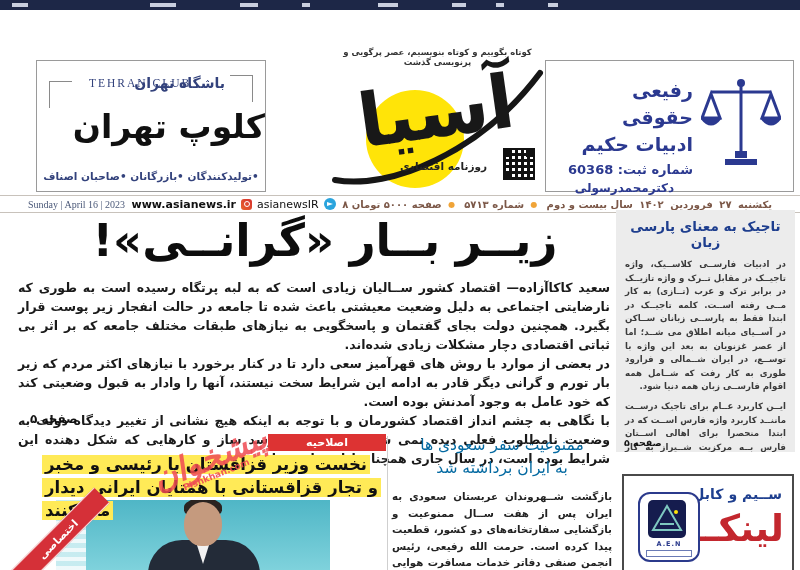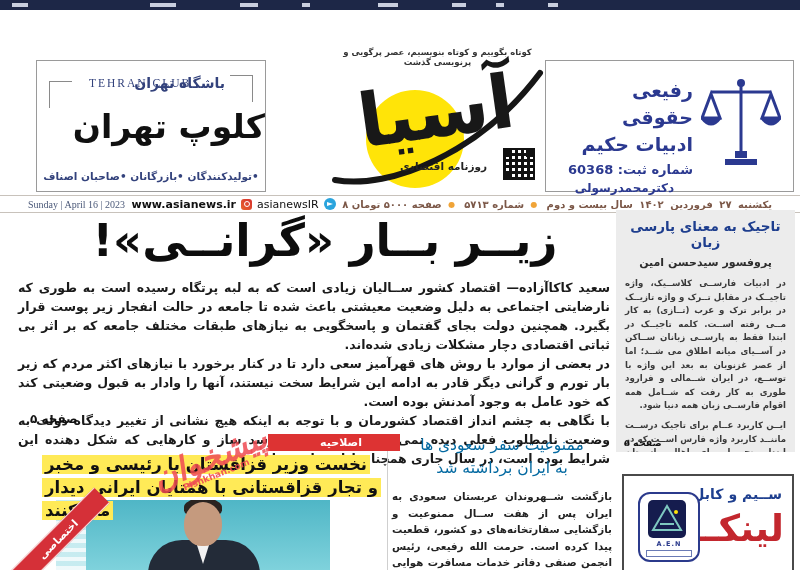--- a/index.html
+++ b/index.html
@@ -83,21 +83,21 @@
   
   .tajik{left:616px;top:210px;width:179px;height:242px;background:#ececec;box-sizing:border-box;padding:6px 9px;overflow:hidden;}
   .tajik-title{text-align:center;font-size:13.5px;font-weight:800;color:#1e3e8e;margin-top:2px;}
   .tajik-byline{text-align:center;font-size:11px;font-weight:800;color:#2d2d2d;margin-top:6px;}
   .tajik-body{font-size:8.6px;font-weight:600;line-height:13.6px;text-align:justify;color:#3a3a3a;margin-top:8px;}
   .tajik-body p{margin:0 0 6px 0;}
   .tajik-pageref{position:absolute;left:8px;bottom:4px;font-size:9.5px;font-weight:900;color:#111;}
 
   
   .kz-tag{left:268px;top:434px;width:118px;height:17px;background:#dd3333;color:#fff;font-size:11px;font-weight:bold;
-    text-align:center;line-height:17px;z-index:5;padding-left:14px;}
+    text-align:center;line-height:17px;z-index:5;}
   .kz-head{left:24px;top:453px;width:346px;text-align:left;z-index:4;margin-left:18px;}
   .kz-head .hl{display:inline;background:#ffea57;font-size:16.5px;font-weight:900;line-height:23px;color:#111;padding:0 3px;box-decoration-break:clone;}
   .kz-photo{left:56px;top:500px;width:274px;height:70px;background:linear-gradient(180deg,#4fb6c6,#7fd2dc);overflow:hidden;z-index:1;}
   .kz-stripe{position:absolute;left:0;top:0;width:30px;height:100%;background:repeating-linear-gradient(0deg,rgba(255,255,255,.75) 0 4px,rgba(214,240,244,.35) 4px 9px),#bfe9ee;}
   .kz-head-ellipse{position:absolute;left:128px;top:2px;width:38px;height:44px;background:#c59a7e;border-radius:50% 50% 46% 46%;}
   .kz-hair{position:absolute;left:128px;top:-2px;width:38px;height:18px;background:#2a2320;border-radius:50% 50% 30% 30%;}
   .kz-suit{position:absolute;left:92px;top:40px;width:112px;height:34px;background:#232b38;border-radius:42px 42px 0 0;}
   .kz-shirt{position:absolute;left:140px;top:42px;width:14px;height:22px;background:#f2f2f2;clip-path:polygon(0 0,100% 0,50% 100%);}
   .ribbon{left:-4px;top:528px;width:124px;height:20px;background:#d53038;transform:rotate(-45deg);z-index:6;
     color:#fff;font-size:10.5px;font-weight:bold;text-align:center;line-height:20px;
@@ -196,21 +196,20 @@
   <h1 class="abs headline" style="margin:0">زیــر بــار «گرانــی»!</h1>
   <div class="abs article">
     <p><span class="byline">سعید کاکاآزاده—</span><span> اقتصاد کشور ســالیان زیادی است که به لبه پرتگاه رسیده است به طوری که نارضایتی اجتماعی به دلیل وضعیت معیشتی باعث شده تا جامعه در حالت انفجار زیر پوست قرار بگیرد. همچنین دولت بجای گفتمان و پاسخگویی به نیازهای طبقات مختلف جامعه که بر اثر بی ثباتی اقتصادی دچار مشکلات زیادی شده‌اند.</span></p>
     <p>در بعضی از موارد با روش های قهرآمیز سعی دارد تا در کنار برخورد با نیازهای اکثر مردم که زیر بار تورم و گرانی دیگر قادر به ادامه این شرایط سخت نیستند، آنها را وادار به قبول وضعیتی کند که خود عامل به وجود آمدنش بوده است.</p>
     <p>با نگاهی به چشم انداز اقتصاد کشورمان و با توجه به اینکه هیچ نشانی از تغییر دیدگاه دولت به وضعیت نامطلوب فعلی دیده نمی شود، به نظر می رسد ساز و کارهایی که شکل دهنده این شرایط بوده است، در سال جاری همچنان ادامه داشته باشد...</p>
   </div>
   <div class="abs lead-pageref">صفحه ۵</div>
 
   <aside class="abs tajik">
     <div class="tajik-title">تاجیک به معنای پارسی زبان</div>
-    <div class="tajik-byline">پروفسور سیدحسن امین</div>
     <div class="tajik-body">
       <p>در ادبیات فارســی کلاســیک، واژه تاجیــک در مقابل تــرک و واژه تازیــک در برابر ترک و عرب (تــازی) به کار مــی رفته اســت. کلمه تاجیــک در ابتدا فقط به پارســی زبانان ســاکن در آســیای میانه اطلاق می شــد؛ اما از عصر غزنویان به بعد این واژه با توســع، در ایران شــمالی و فرارود طوری به کار رفت که شــامل همه اقوام فارســی زبان همه دنیا شود.</p>
       <p>ایــن کاربرد عــام برای تاجیک درســت ماننــد کاربرد واژه فارس اســت که در ابتدا منحصرا برای اهالی اســتان فارس بــه مرکزیت شــیراز به کار مــی رفت، چنان کــه سعدی در مــدح اتابک فــارس در زمــان حمله مغول به ایران و ســقوط خوارزمشــاهیان، اقلیم پارس را محــدود به همان منطقه کوچک تحت تصرف اتابکان و نــه کل ایران بزرگ دانسته است...</p>
     </div>
     <div class="tajik-pageref">صفحه ۵</div>
   </aside>
 
   <div class="abs kz-tag">اصلاحیه</div>
   <div class="abs kz-head">
     <span class="hl">نخست وزیر قزاقستان با رئیسی و مخبر</span><br>

